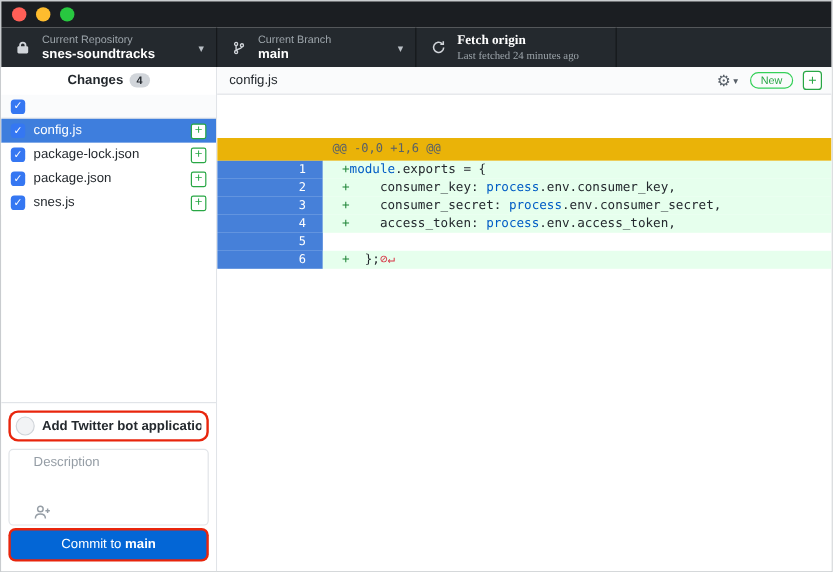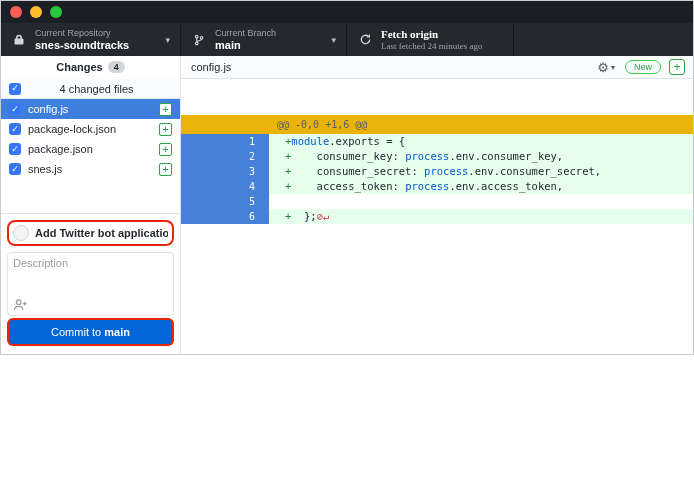--- a/index.html
+++ b/index.html
@@ -1,20 +1,20 @@
 <!DOCTYPE html>
 <html style="--accent_blue: #0366d6; --selection_blue: #3e7edd; --diff_gutter_blue: #4680d9; --addition_bg: #e6ffed; --added_green: #28a745; --annotation_red: #e8250c; --token_blue: #005cc5; --sign_green: #22863a; --nonewline_red: #d73a49; --checkbox_blue: #3577f2;"><head>
 <meta charset="utf-8">
 <style>
   * { box-sizing: border-box; }
   html,body { margin:0; padding:0; background:#ffffff; }
   body { font-family:"Liberation Sans", sans-serif; }
 
   .window {
-    position:relative; width:694px; height:355px;
+    position:relative; width:694px; height:477px;
     border:1px solid #c9cccf; background:#fff; overflow:hidden;
   }
 
   
   .titlebar {
     height:22px; background:#1b1e22; display:flex; align-items:center; padding-left:9px;
   }
   .traffic { width:12px; height:12px; border-radius:50%; margin-right:8px; }
   .traffic.close { background:#ff5f57; }
   .traffic.min   { background:#febc2e; }
@@ -90,21 +90,21 @@
   .avatar {
     width:16px; height:16px; border-radius:50%; flex:none;
     background:#f2f3f5; border:1px solid #d1d5da;
   }
   .summary-input {
     flex:1; min-width:0; border:none; outline:none; font-family:"Liberation Sans",sans-serif;
     font-size:11px; font-weight:bold; color:#24292e; background:transparent; padding:0;
   }
   .description-box {
     margin-top:8px; border:1px solid #e1e4e8; border-radius:4px; height:64px;
-    display:flex; flex-direction:column; padding:4px 5px;
+    display:flex; flex-direction:column; padding:4px 20px;
   }
   .description-input {
     flex:1; border:none; outline:none; resize:none; font-family:"Liberation Sans",sans-serif;
     font-size:11px; color:#24292e; background:transparent; padding:0;
   }
   .description-input::placeholder { color:#959da5; }
   .coauthor-btn { align-self:flex-start; cursor:pointer; display:flex; }
   .commit-btn {
     margin:4px 2px 2px 2px; width:calc(100% - 4px); height:24px;
     background:var(--accent_blue,#0366d6); color:#fff; border:none; border-radius:4px;
@@ -213,21 +213,20 @@
         <div class="tab active">
           <span>Changes</span>
           <span class="tab-badge">4</span>
         </div>
       </div>
 
       <div class="files-header">
         <span class="checkbox">
             <span>✓</span>
           </span>
-        <span class="hdr-label">4 changed files</span>
       </div>
 
       <div class="file-list">
           <div class="file-row selected">
             <span class="checkbox">
               <span>✓</span>
             </span>
             <span class="file-name">config.js</span>
             <span class="plus-square">+</span>
           </div>

